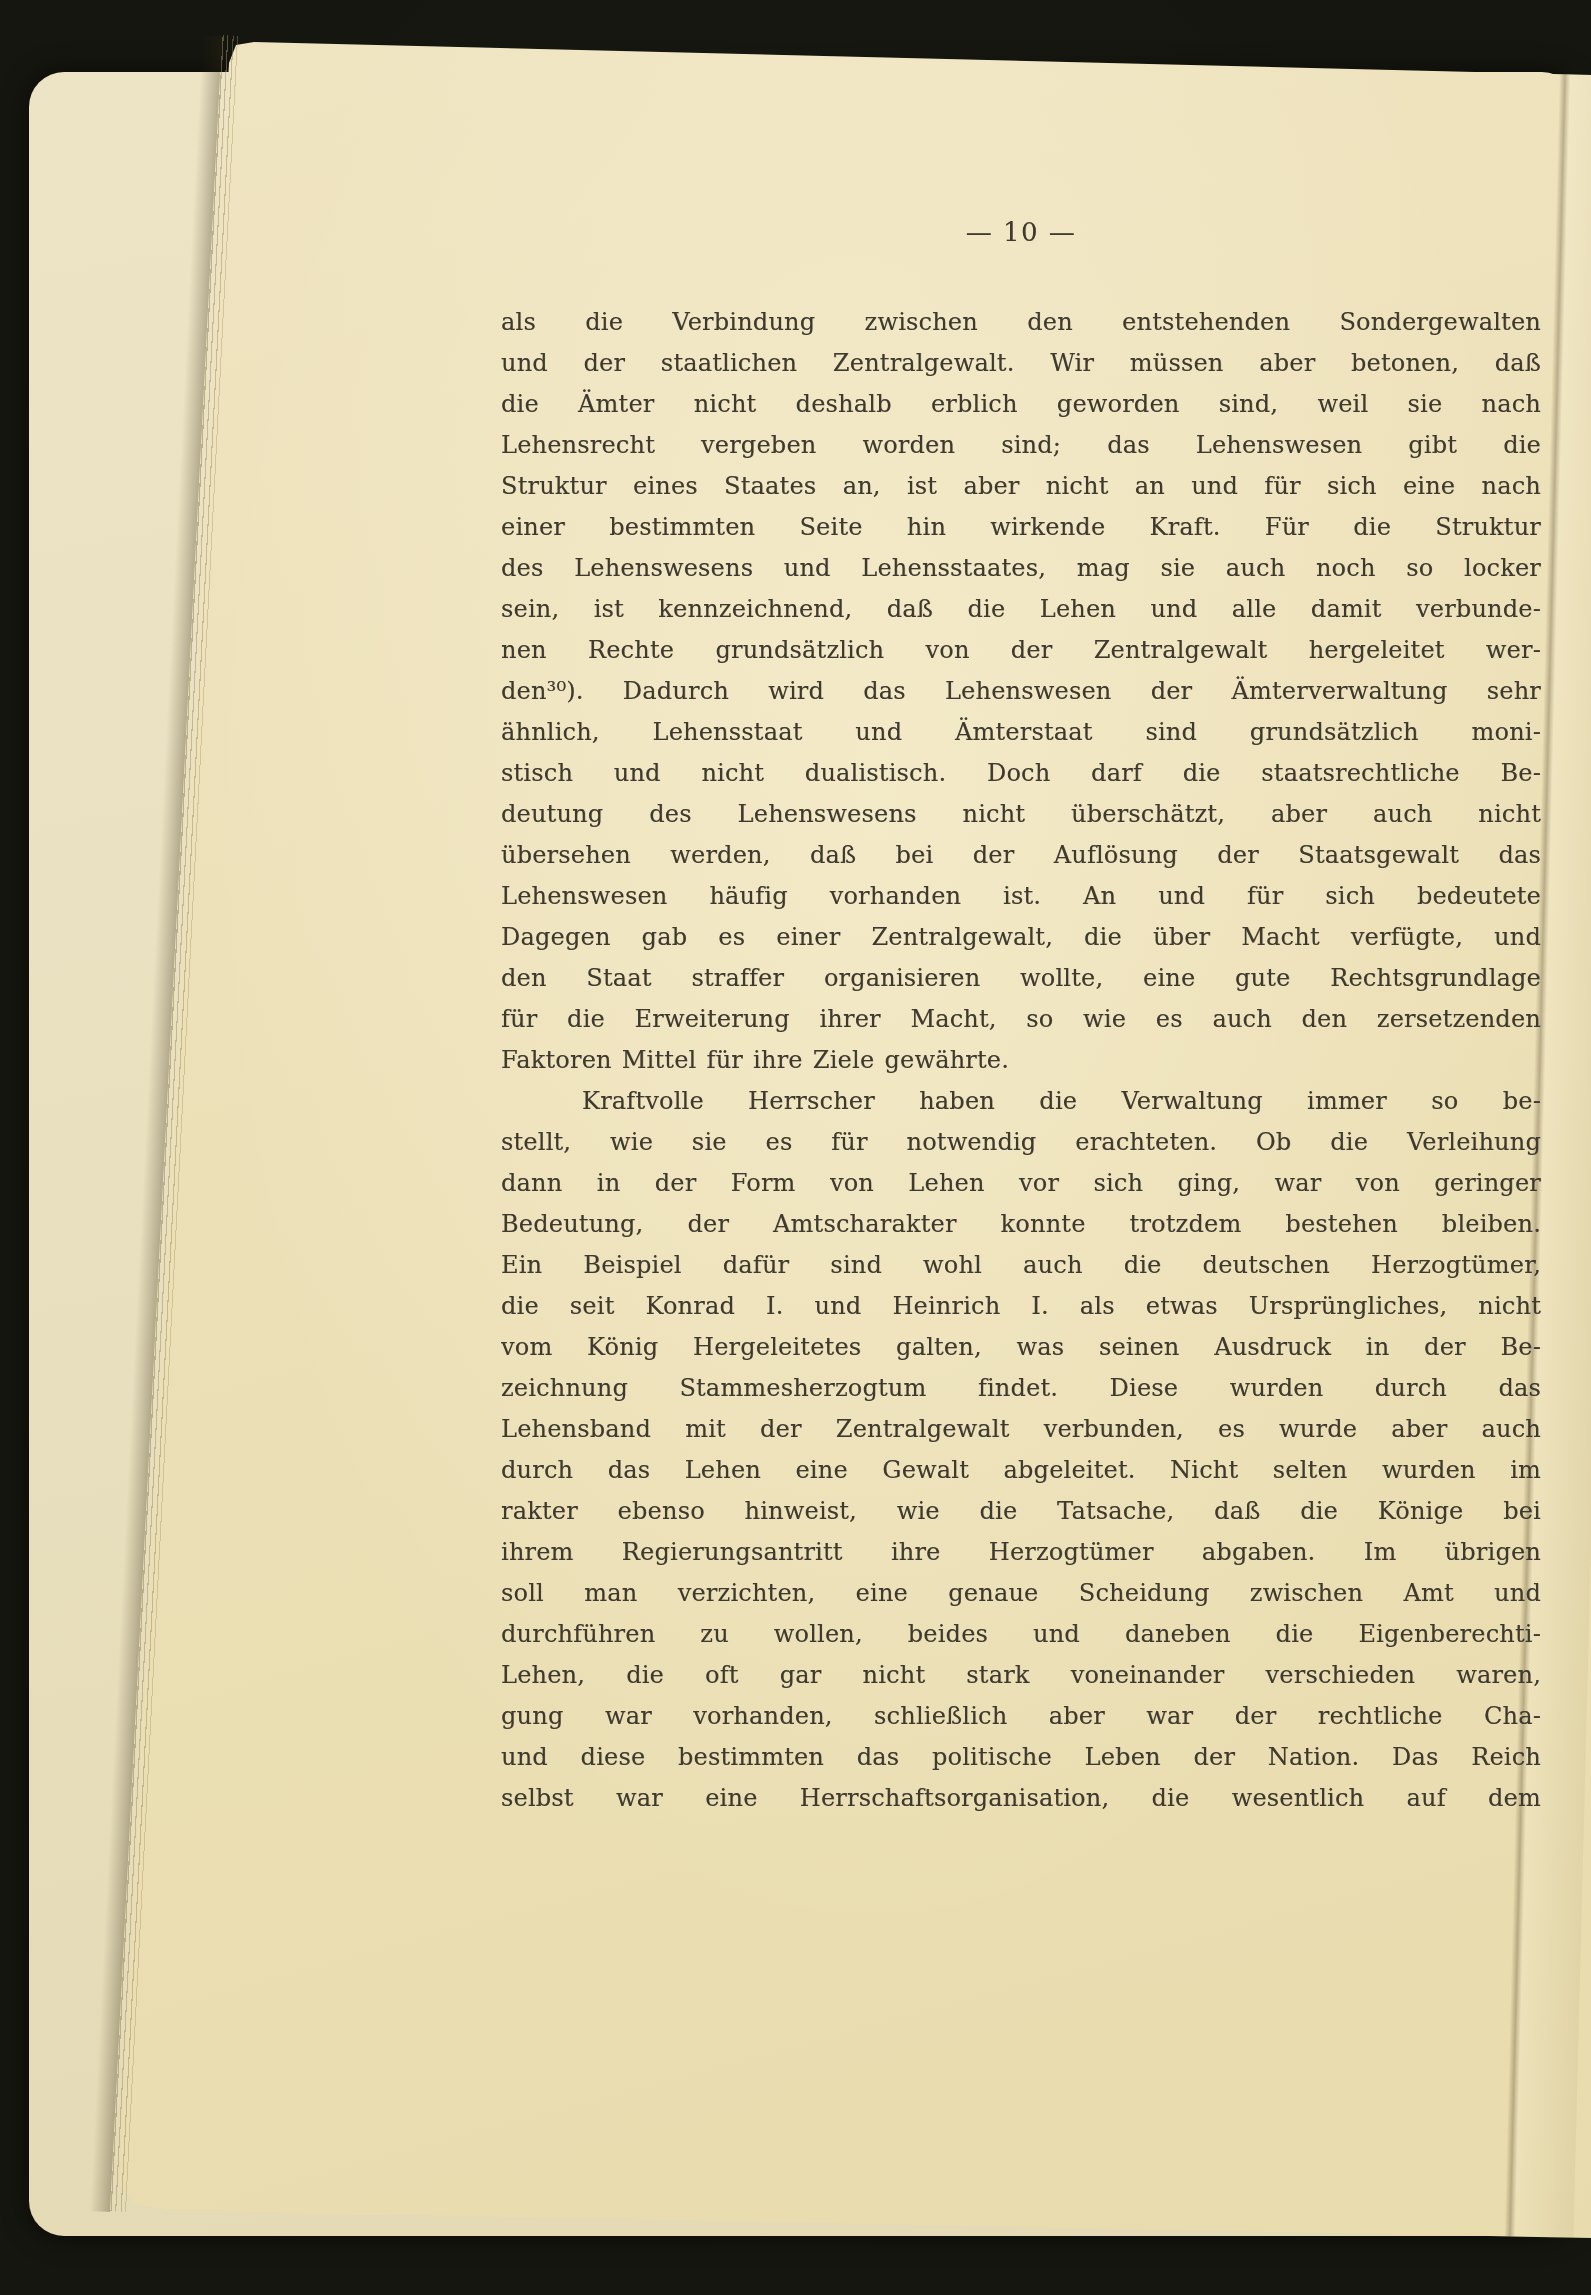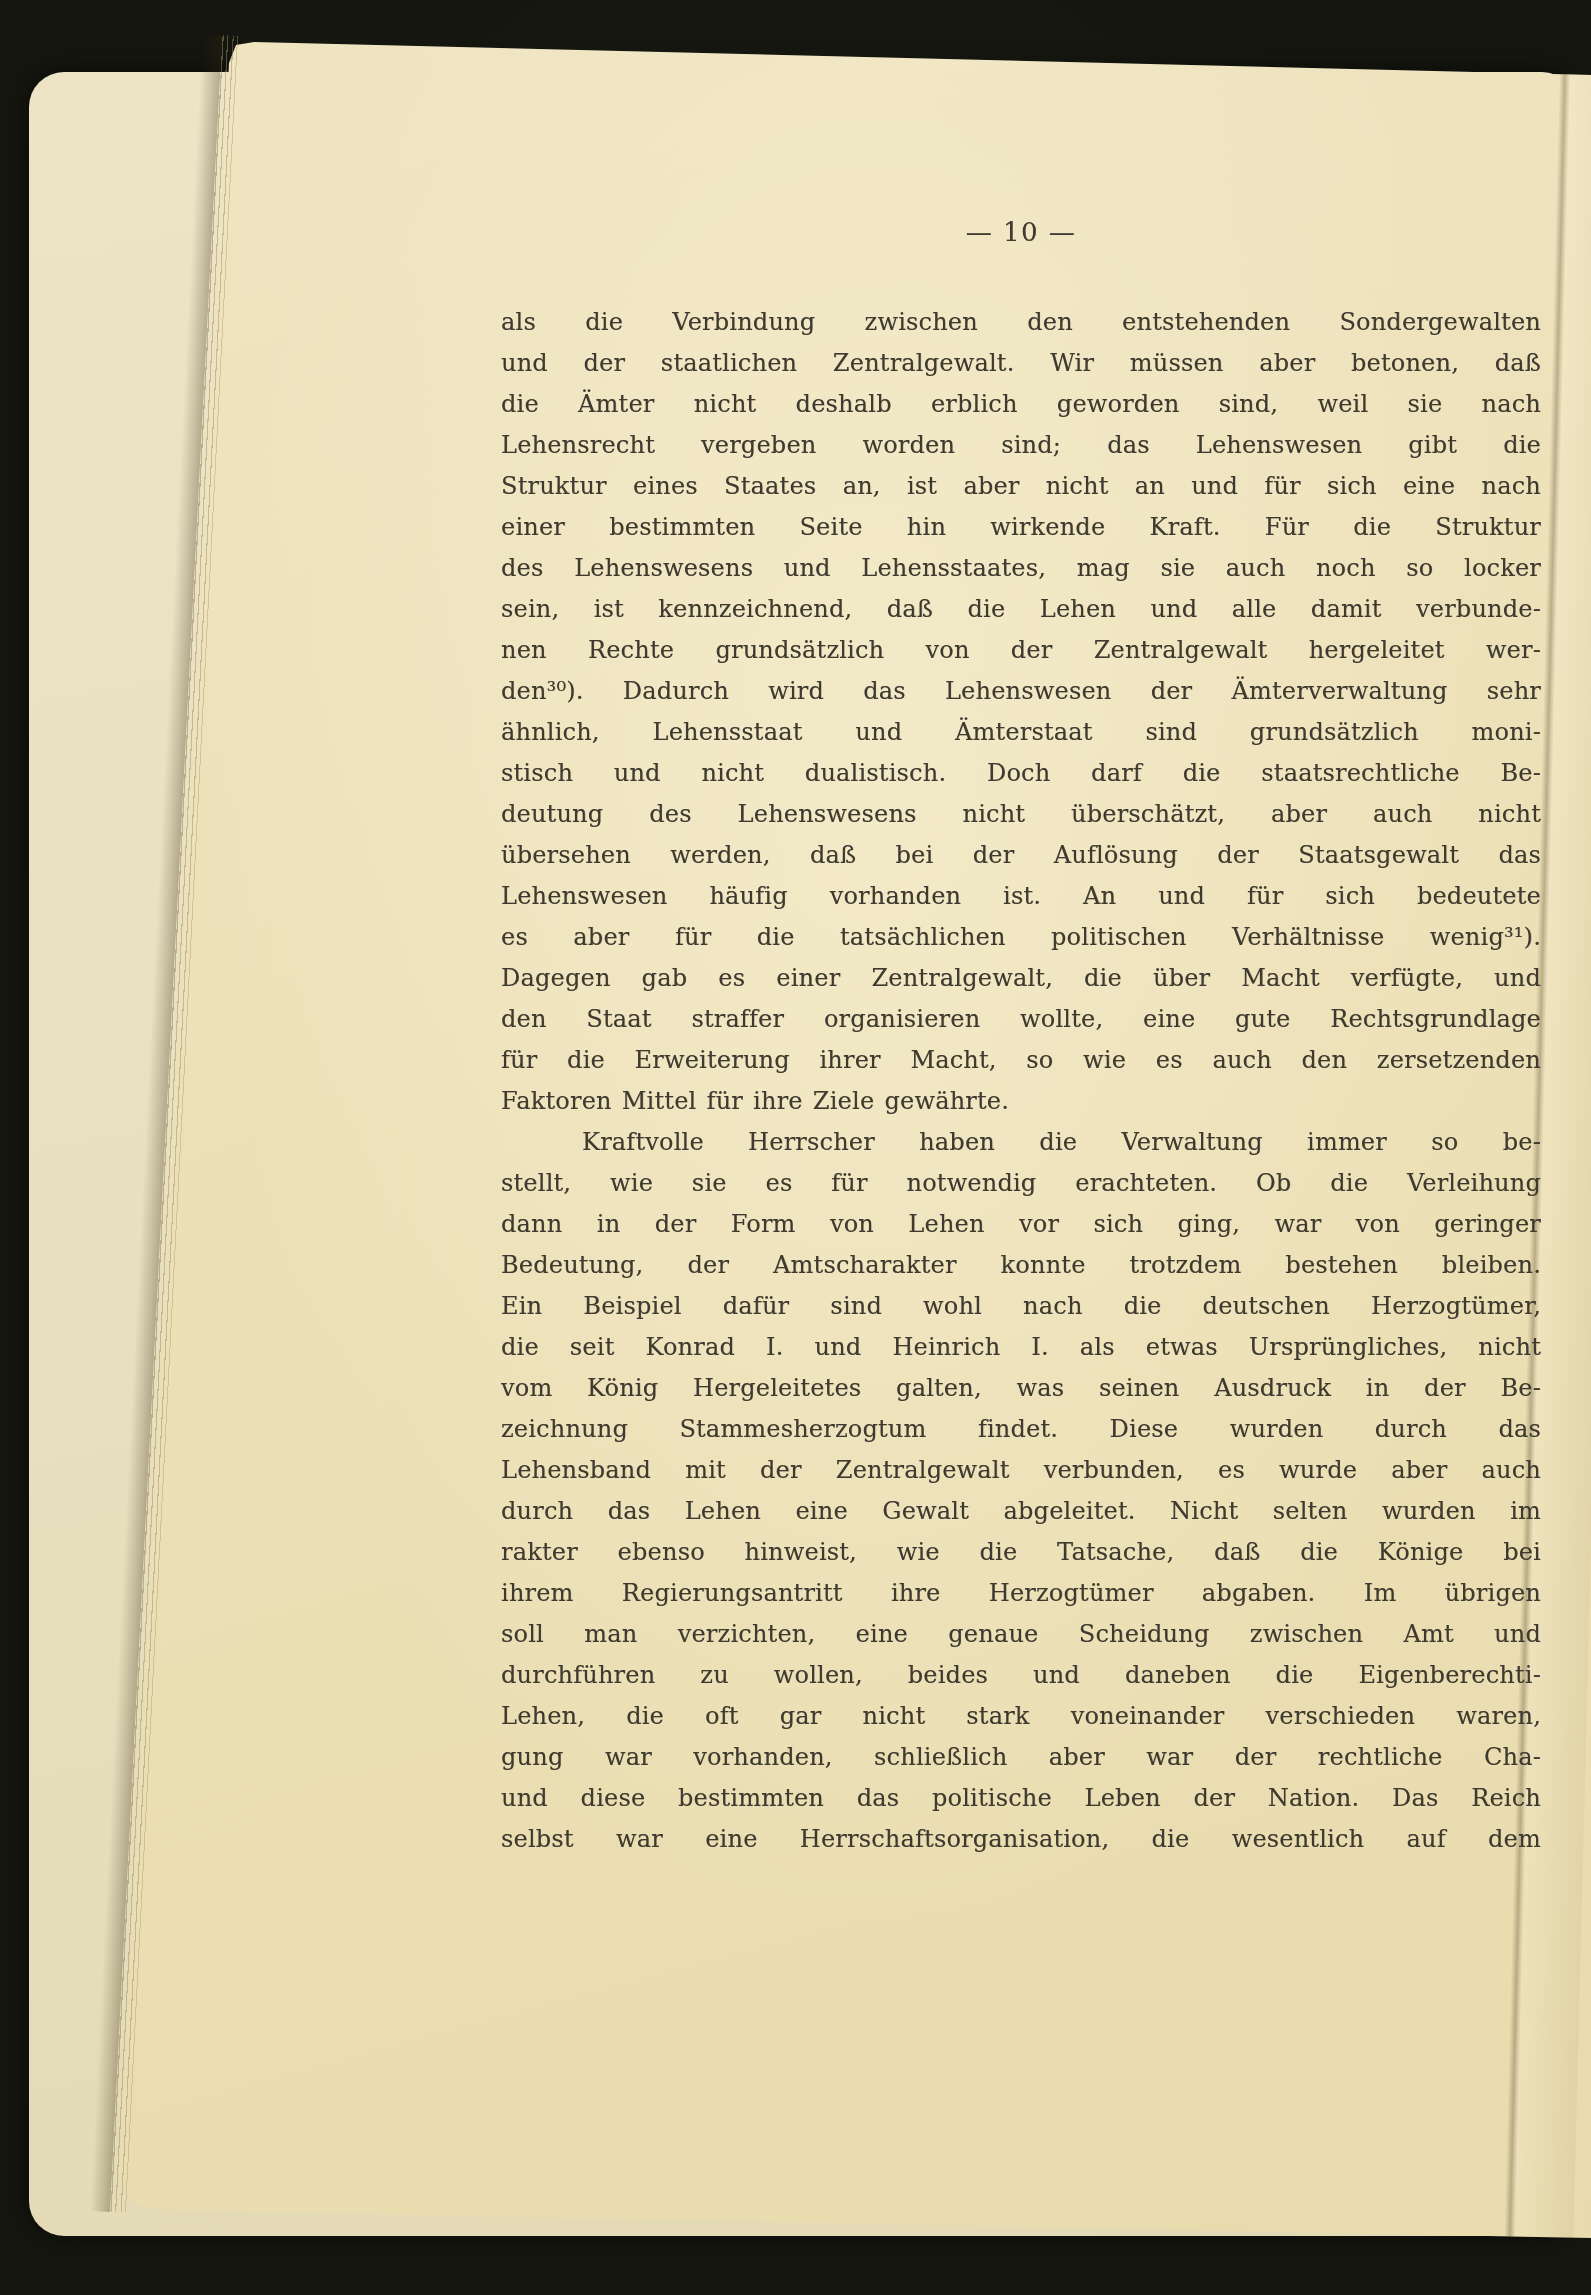--- a/index.html
+++ b/index.html
@@ -99,30 +99,29 @@
         <div class="line">einer bestimmten Seite hin wirkende Kraft. Für die Struktur</div>
         <div class="line">des Lehenswesens und Lehensstaates, mag sie auch noch so locker</div>
         <div class="line">sein, ist kennzeichnend, daß die Lehen und alle damit verbunde-</div>
         <div class="line">nen Rechte grundsätzlich von der Zentralgewalt hergeleitet wer-</div>
         <div class="line">den³⁰). Dadurch wird das Lehenswesen der Ämterverwaltung sehr</div>
         <div class="line">ähnlich, Lehensstaat und Ämterstaat sind grundsätzlich moni-</div>
         <div class="line">stisch und nicht dualistisch. Doch darf die staatsrechtliche Be-</div>
         <div class="line">deutung des Lehenswesens nicht überschätzt, aber auch nicht</div>
         <div class="line">übersehen werden, daß bei der Auflösung der Staatsgewalt das</div>
         <div class="line">Lehenswesen häufig vorhanden ist. An und für sich bedeutete</div>
-        <div class="line">es aber für die tatsächlichen politischen Verhältnisse wenig³¹).</div>
         <div class="line">Dagegen gab es einer Zentralgewalt, die über Macht verfügte, und</div>
         <div class="line">den Staat straffer organisieren wollte, eine gute Rechtsgrundlage</div>
         <div class="line">für die Erweiterung ihrer Macht, so wie es auch den zersetzenden</div>
         <div class="line no-just">Faktoren Mittel für ihre Ziele gewährte.</div>
         <div class="line indent">Kraftvolle Herrscher haben die Verwaltung immer so be-</div>
         <div class="line">stellt, wie sie es für notwendig erachteten. Ob die Verleihung</div>
         <div class="line">dann in der Form von Lehen vor sich ging, war von geringer</div>
         <div class="line">Bedeutung, der Amtscharakter konnte trotzdem bestehen bleiben.</div>
-        <div class="line">Ein Beispiel dafür sind wohl nach die deutschen Herzogtümer,</div>
+        <div class="line">Ein Beispiel dafür sind wohl auch die deutschen Herzogtümer,</div>
         <div class="line">die seit Konrad I. und Heinrich I. als etwas Ursprüngliches, nicht</div>
         <div class="line">vom König Hergeleitetes galten, was seinen Ausdruck in der Be-</div>
         <div class="line">zeichnung Stammesherzogtum findet. Diese wurden durch das</div>
         <div class="line">Lehensband mit der Zentralgewalt verbunden, es wurde aber auch</div>
         <div class="line">durch das Lehen eine Gewalt abgeleitet. Nicht selten wurden im</div>
         <div class="line">rakter ebenso hinweist, wie die Tatsache, daß die Könige bei</div>
         <div class="line">ihrem Regierungsantritt ihre Herzogtümer abgaben. Im übrigen</div>
         <div class="line">soll man verzichten, eine genaue Scheidung zwischen Amt und</div>
         <div class="line">durchführen zu wollen, beides und daneben die Eigenberechti-</div>
         <div class="line">Lehen, die oft gar nicht stark voneinander verschieden waren,</div>

